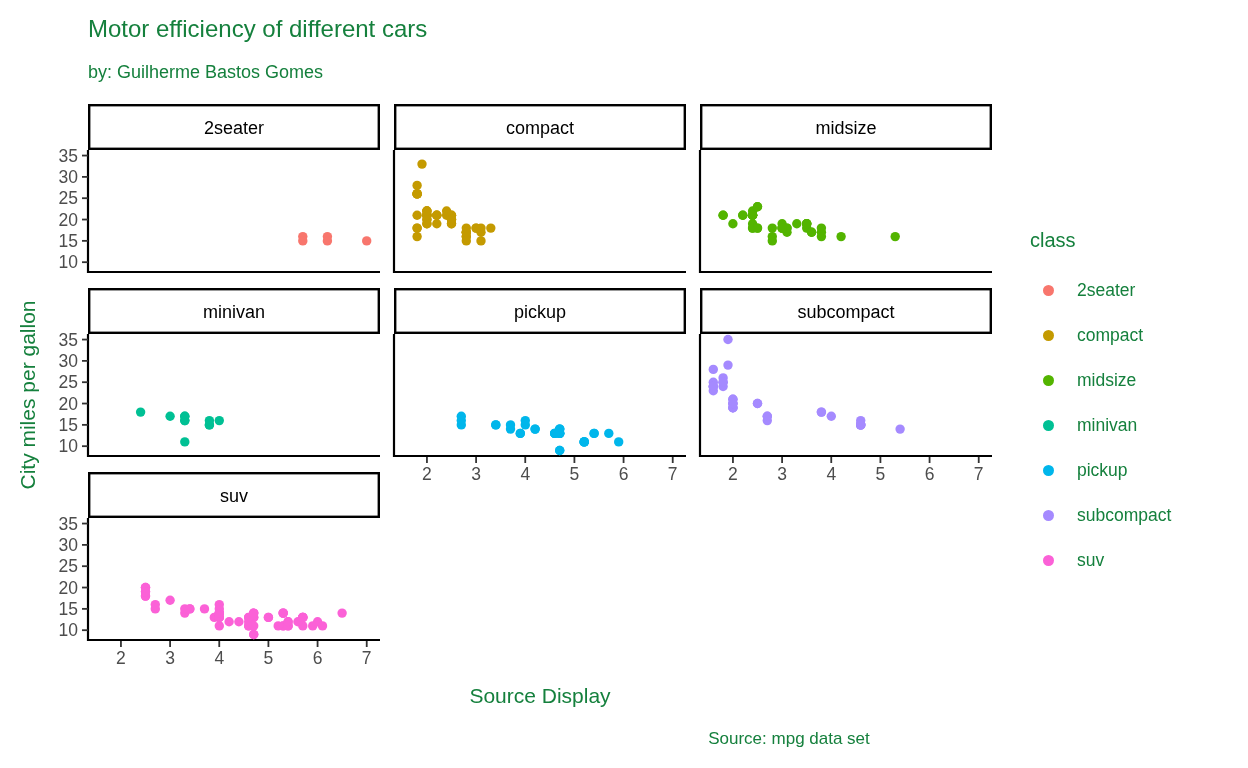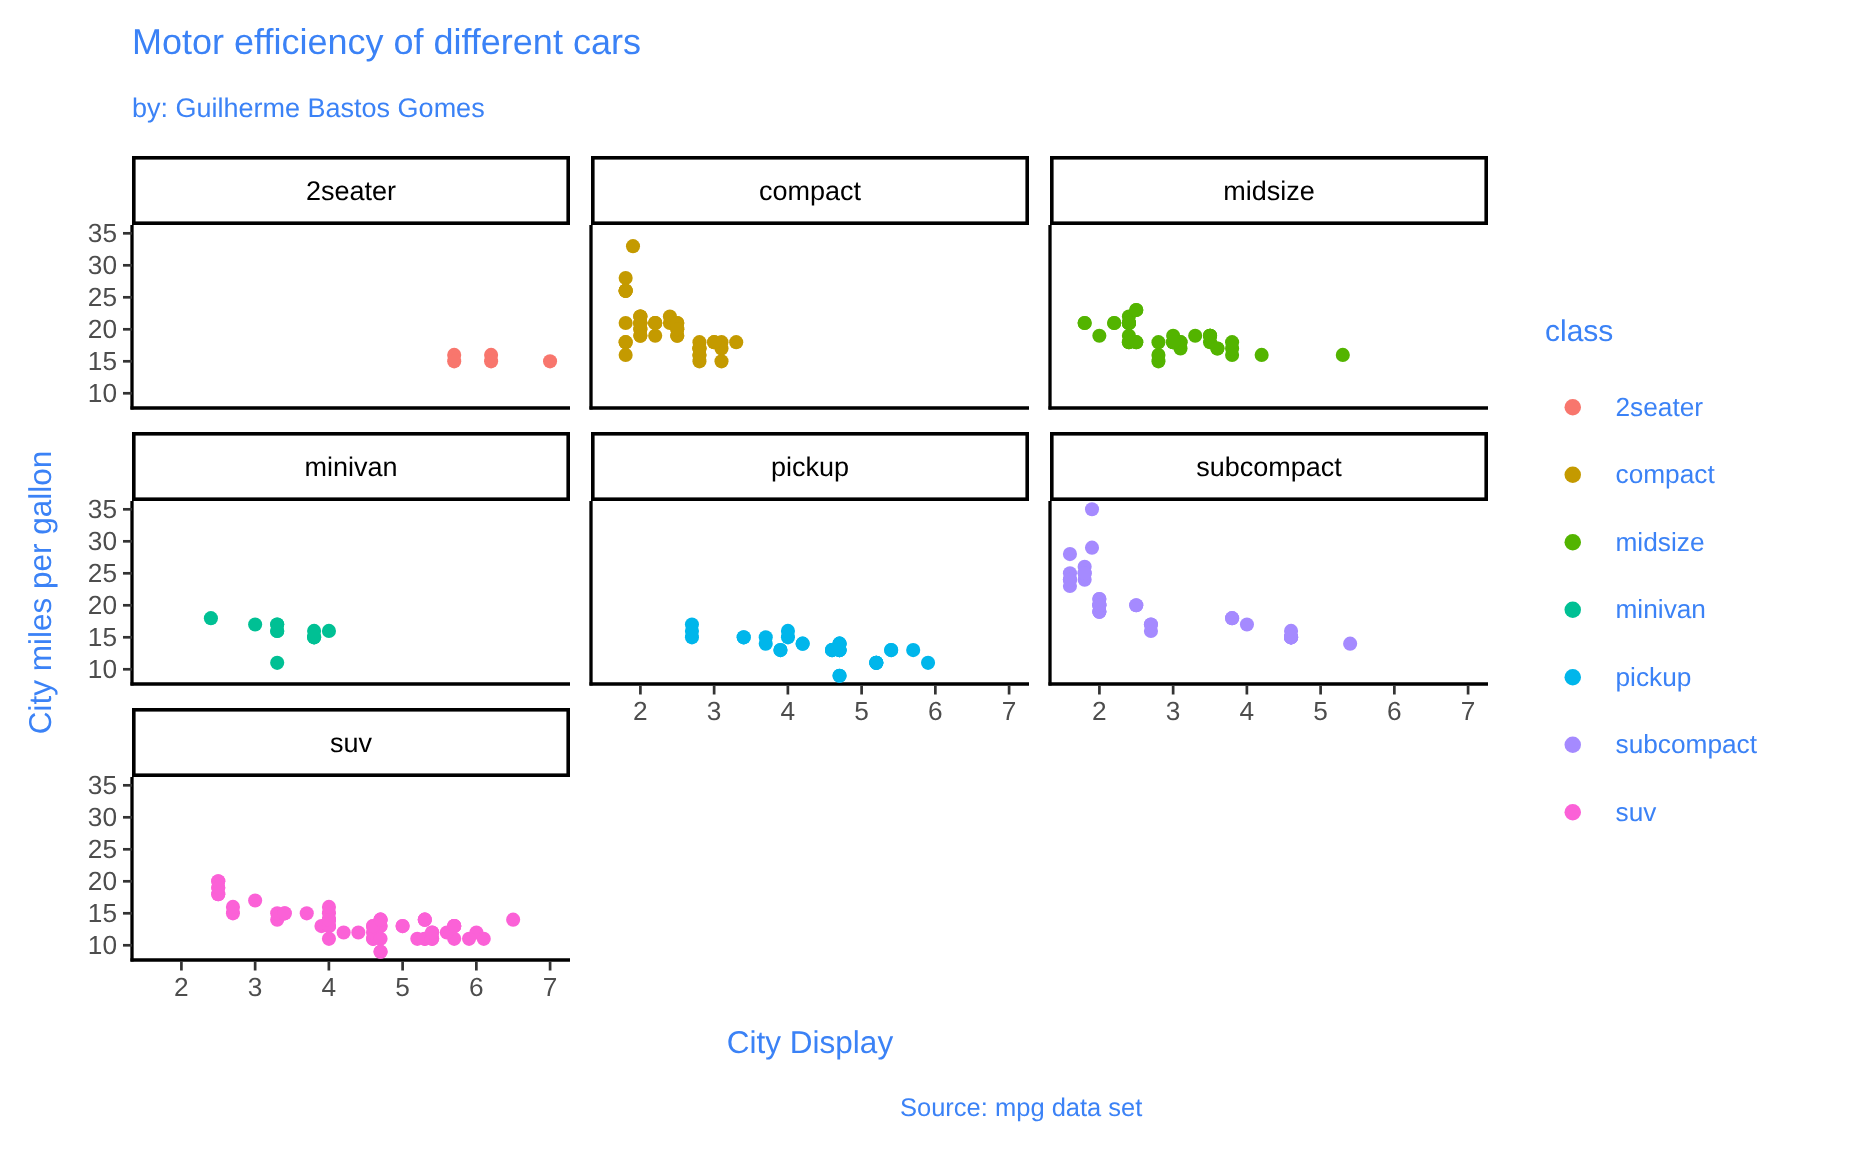--- a/index.html
+++ b/index.html
@@ -1,28 +1,28 @@
 <!DOCTYPE html>
 <html><head>
 <meta charset="utf-8">
 <style>
   html,body{margin:0;padding:0;background:#ffffff;}
   #chart{position:relative;width:1248px;height:768px;background:#ffffff;
-         font-family:"Liberation Sans", sans-serif;color:#3b82f6;overflow:hidden;}
+         font-family:"Liberation Sans", sans-serif;color:#15803d;overflow:hidden;}
   .abs{position:absolute;}
   #chart-title{left:88px;top:14px;font-size:24px;line-height:30px;}
   #chart-subtitle{left:88px;top:59px;font-size:18px;line-height:26px;}
   #y-axis-title{left:16px;top:395px;transform-origin:0 0;
                 transform:rotate(-90deg) translateX(-50%);white-space:nowrap;
                 font-size:21px;}
   #x-axis-title{left:88px;top:684px;width:904px;text-align:center;font-size:21px;}
-  #chart-caption{left:600px;top:729px;width:378px;text-align:left;font-size:17px;}
+  #chart-caption{left:600px;top:729px;width:378px;text-align:center;font-size:17px;}
   #plot-svg{left:0;top:0;}
   #legend{left:1030px;top:208px;width:218px;}
-  #legend-title{font-size:20px;line-height:26px;margin-bottom:15px;}
+  #legend-title{font-size:20px;line-height:26px;margin-bottom:15px;margin-top:19px;}
   .legend-entry{display:flex;align-items:center;height:45px;}
   .legend-dot{width:11px;height:11px;border-radius:50%;margin-left:13px;
               flex:0 0 11px;}
   .legend-label{margin-left:23px;font-size:17.5px;}
   svg text{font-family:"Liberation Sans", sans-serif;}
 </style>
 </head>
 <body>
 
 <div id="chart">
@@ -360,21 +360,21 @@
       <circle cx="155.3" cy="604.6" r="4.7" fill="#FB61D7"></circle>
       <circle cx="189.8" cy="608.9" r="4.7" fill="#FB61D7"></circle>
       <circle cx="189.8" cy="608.9" r="4.7" fill="#FB61D7"></circle>
       <circle cx="219.3" cy="604.6" r="4.7" fill="#FB61D7"></circle>
       <circle cx="253.7" cy="613.1" r="4.7" fill="#FB61D7"></circle>
       <circle cx="253.7" cy="625.9" r="4.7" fill="#FB61D7"></circle>
       <circle cx="302.8" cy="617.4" r="4.7" fill="#FB61D7"></circle>
     </svg>
 
   <div class="abs" id="y-axis-title">City miles per gallon</div>
-  <div class="abs" id="x-axis-title">City Display</div>
+  <div class="abs" id="x-axis-title">Source Display</div>
   <div class="abs" id="chart-caption">Source: mpg data set</div>
 
   <div class="abs" id="legend">
     <div id="legend-title">class</div>
     <div id="legend-entries">
         <div class="legend-entry">
           <span class="legend-dot" style="background: rgb(248, 118, 109);"></span>
           <span class="legend-label">2seater</span>
         </div>
         <div class="legend-entry">

